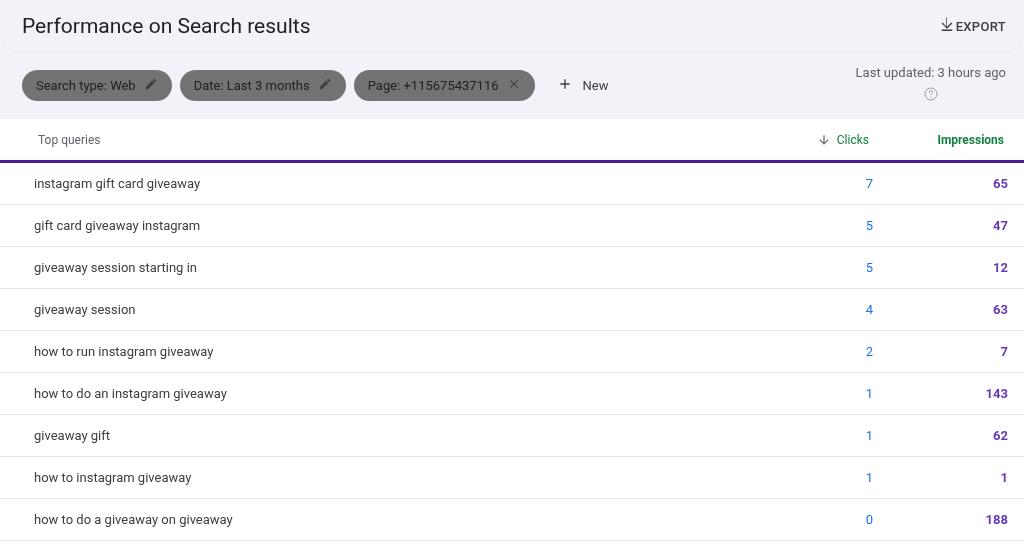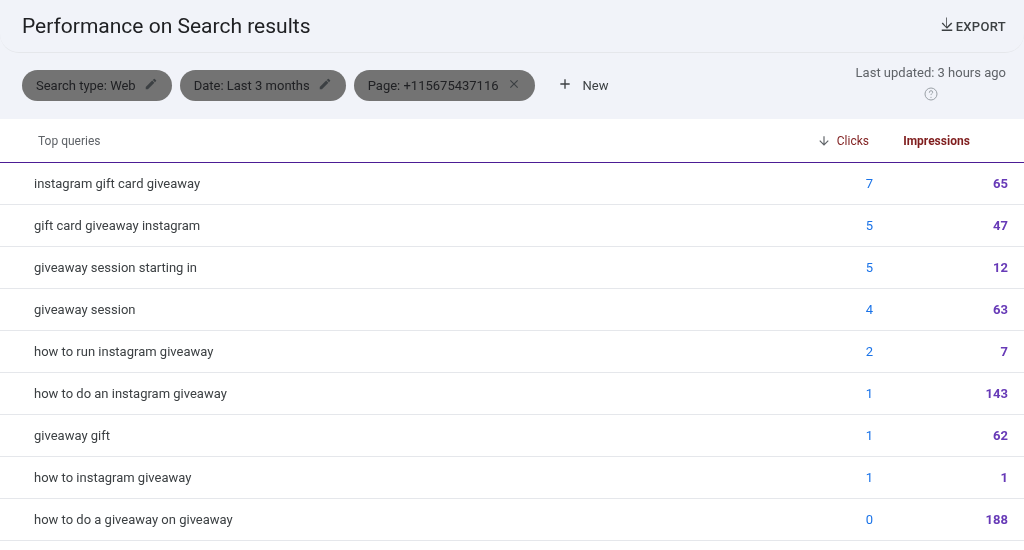--- a/index.html
+++ b/index.html
@@ -74,21 +74,21 @@
       font-size: 13px;
       flex-direction: column;
     }
     .table {
       background: #fff;
       margin: 0;
     }
     .table-header {
       display: flex;
       align-items: center;
-      border-bottom: 1px solid #4c1d95;
+      border-bottom: 3px solid #4c1d95;
       padding: 0 20px;
       height: 44px;
       color: #5f6368;
       font-size: 12px;
     }
     .table-row {
       display: flex;
       align-items: center;
       border-bottom: 1px solid #e5e7eb;
       padding: 0 16px;
@@ -105,21 +105,21 @@
       align-items: center;
       gap: 6px;
     }
     .col-impr {
       width: 135px;
       text-align: right;
       color: #673ab7;
       font-weight: bold;
     }
     .table-header .col-query { color: #5f6368; font-weight: 400; }
-    .table-header .col-clicks, .table-header .col-impr { color: #7f1d1d; text-align: center; }
+    .table-header .col-clicks, .table-header .col-impr { color: #15803d; }
     .arrow-down { display:inline-flex; }
   </style>
 </head>
 <body>
 
 <div class="header">
   <div class="title">Performance on Search results</div>
   <div class="export-btn">
     <span>
       <svg width="18" height="18" viewBox="0 0 24 24" fill="#3c4043">

